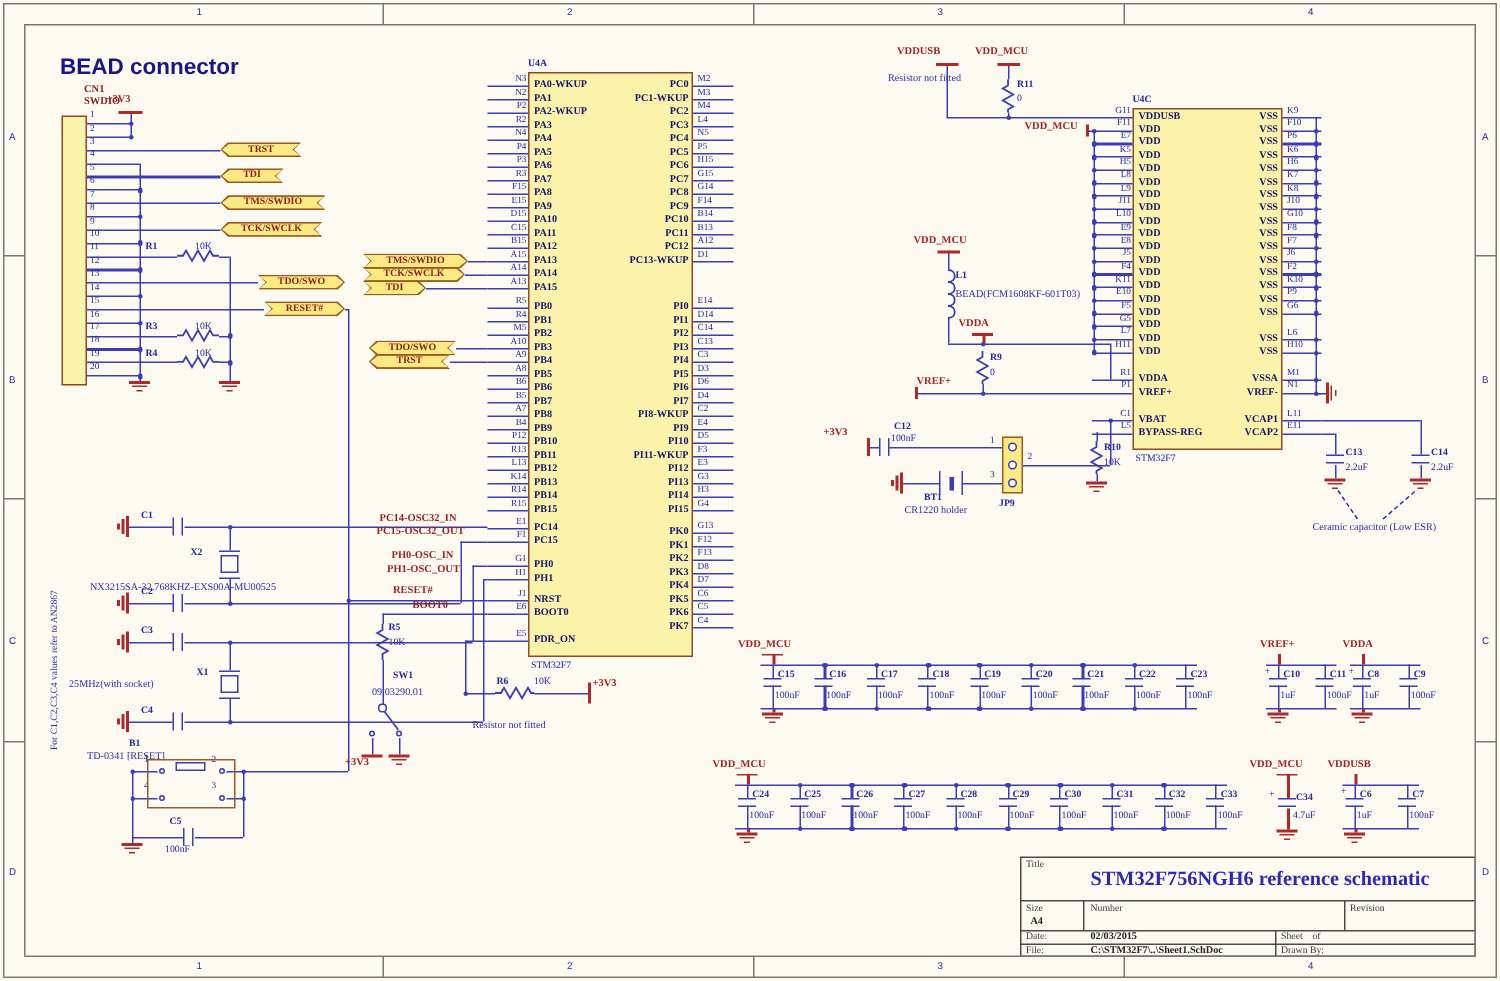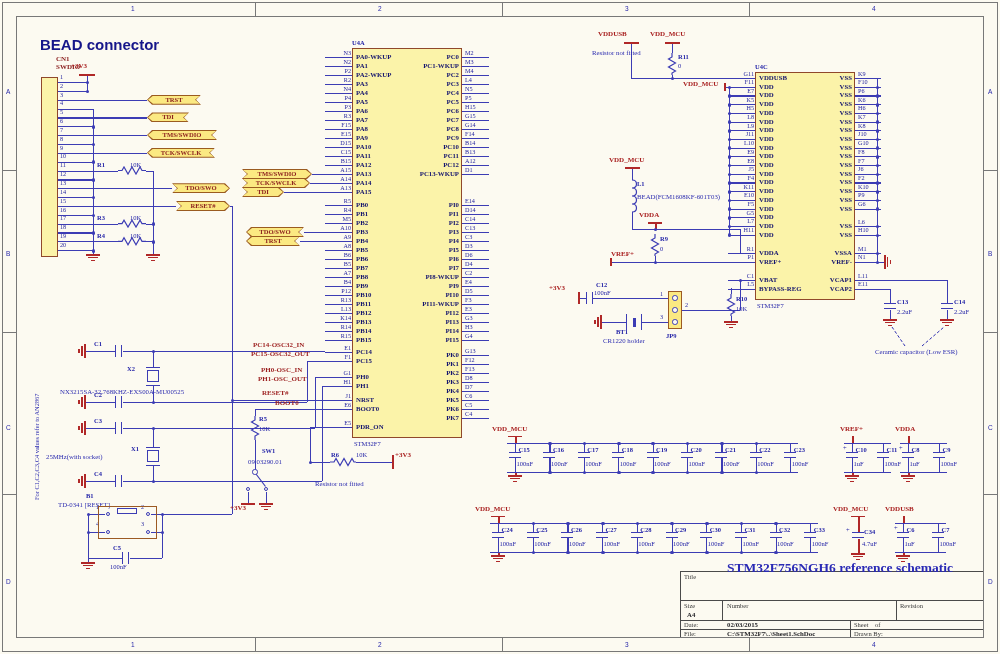--- a/index.html
+++ b/index.html
@@ -49,21 +49,21 @@
 
   <div>
     <div class="bb" style="left:680px;top:571px;width:304px;height:67px;border-color:#4a4a4a"></div>
     <div class="tbl" style="left:680px;top:600px;width:304px;height:1px"></div>
     <div class="tbl" style="left:680px;top:620px;width:304px;height:1px"></div>
     <div class="tbl" style="left:680px;top:629px;width:304px;height:1px"></div>
     <div class="tbl" style="left:722px;top:600px;width:1px;height:20px"></div>
     <div class="tbl" style="left:896px;top:600px;width:1px;height:20px"></div>
     <div class="tbl" style="left:850px;top:620px;width:1px;height:18px"></div>
     <div class="tbt" style="left:684px;top:573px">Title</div>
-    <div class="bigtitle" style="left:700px;top:560px;width:280px">STM32F756NGH6 reference schematic</div>
+    <div class="bigtitle" style="left:700px;top:578px;width:280px">STM32F756NGH6 reference schematic</div>
     <div class="tbt" style="left:684px;top:602px">Size</div>
     <div class="tbv" style="left:687px;top:611px">A4</div>
     <div class="tbt" style="left:727px;top:602px">Number</div>
     <div class="tbt" style="left:900px;top:602px">Revision</div>
     <div class="tbt" style="left:684px;top:621px">Date:</div>
     <div class="tbv" style="left:727px;top:621px">02/03/2015</div>
     <div class="tbt pre" style="left:854px;top:621px">Sheet    of</div>
     <div class="tbt" style="left:684px;top:630px">File:</div>
     <div class="tbv" style="left:727px;top:630px">C:\STM32F7\..\Sheet1.SchDoc</div>
     <div class="tbt" style="left:854px;top:630px">Drawn By:</div>

